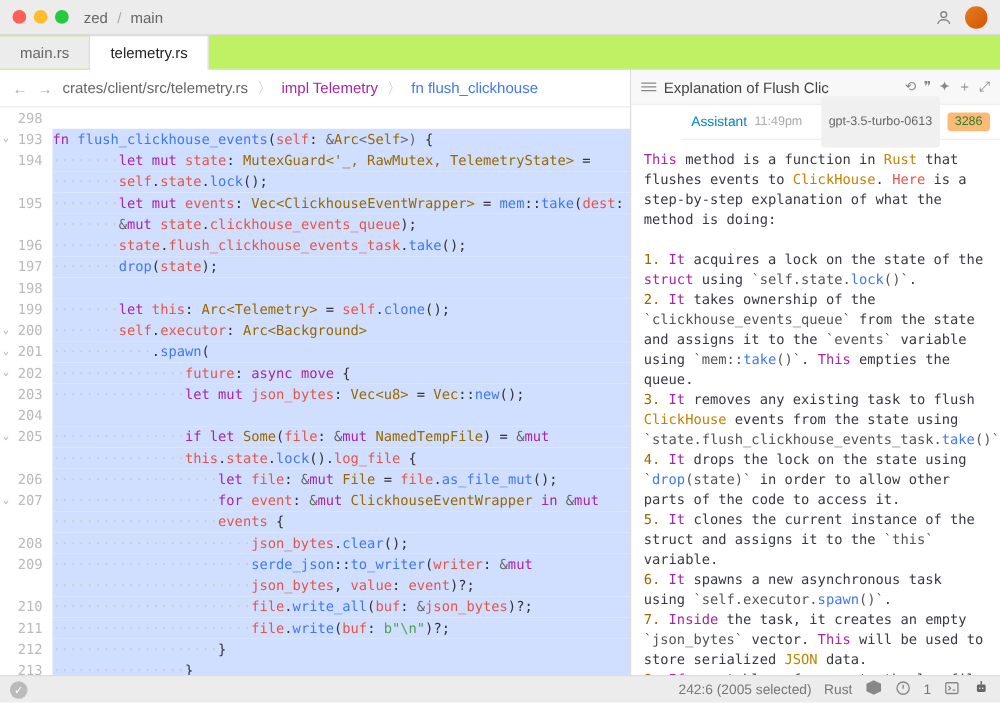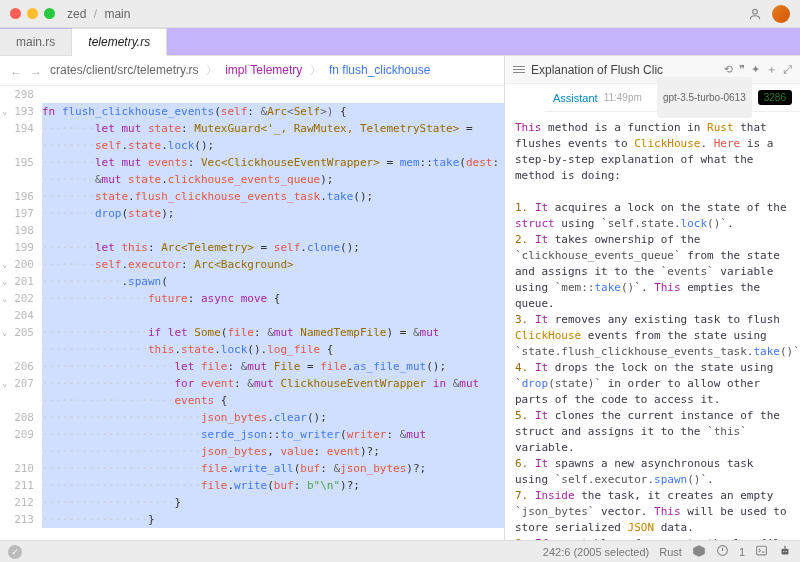--- a/index.html
+++ b/index.html
@@ -9,23 +9,23 @@
 .tl { width: 11px; height: 11px; border-radius: 50%; }
 .tl-red { background: #ff5f56; }
 .tl-yellow { background: #ffbd2e; }
 .tl-green { background: #27c93f; }
 .titlepath { margin-left: 12px; color: #666; font-size: 12px; text-align: right; }
 .titlepath .slash { color: #aaa; margin: 0 4px; }
 .title-right { margin-left: auto; display: flex; align-items: center; gap: 10px; }
 .avatar { width: 18px; height: 18px; border-radius: 50%; background: linear-gradient(135deg, #e67e22, #d35400); }
 .user-icon { width: 14px; height: 14px; }
 
-.tabbar { height: 28px; background: #c4b5fd; display: flex; align-items: flex-end; border-bottom: 1px solid #ddd; }
+.tabbar { height: 28px; background: #bef264; display: flex; align-items: flex-end; border-bottom: 1px solid #ddd; }
 .tab { padding: 6px 16px; font-size: 12px; color: #666; background: #ececec; border-right: 1px solid #ddd; cursor: pointer; }
-.tab.active { background: #fff; border-top: 1px solid #ddd; border-bottom: 1px solid #fff; margin-bottom: -1px; color: #222; font-style: italic; }
+.tab.active { background: #fff; border-top: 1px solid #ddd; border-bottom: 1px solid #fff; margin-bottom: -1px; color: #222; }
 
 .main { flex: 1; display: flex; min-height: 0; }
 .editor-pane { flex: 1; display: flex; flex-direction: column; background: #fff; min-width: 0; }
 .breadcrumb { height: 30px; display: flex; align-items: center; padding: 0 10px; border-bottom: 1px solid #eee; font-size: 12px; color: #666; gap: 8px; }
 .bc-arrow { color: #aaa; cursor: pointer; }
 .bc-path { color: #666; }
 .bc-sep { color: #bbb; margin: 0 4px; }
 .bc-impl { color: #a626a4; }
 .bc-fn { color: #4078f2; }
 
@@ -47,21 +47,21 @@
 .assistant-pane { width: 296px; border-left: 1px solid #ddd; background: #fff; display: flex; flex-direction: column; }
 .ap-header { height: 28px; display: flex; align-items: center; padding: 0 8px; border-bottom: 1px solid #eee; gap: 6px; background: #f8f8f8; }
 .ap-title { flex: 1; font-size: 12px; color: #444; overflow: hidden; text-overflow: ellipsis; white-space: nowrap; }
 .ap-hamburger { display: flex; flex-direction: column; gap: 2px; }
 .ap-hamburger span { width: 12px; height: 1px; background: #888; }
 .ap-icon { color: #888; font-size: 11px; cursor: pointer; }
 .ap-meta { height: 28px; display: flex; align-items: center; padding: 0 8px; gap: 6px; border-bottom: 1px solid #eee; font-size: 11px; margin-left: 40px; }
 .ap-role { color: #0184bc; font-weight: 500; }
 .ap-time { color: #aaa; font-size: 10px; }
 .ap-model { margin-left: auto; background: #f0f0f0; padding: 15px 6px; border-radius: 3px; color: #666; font-size: 10px; }
-.ap-tokens { background: #000000; color: #2e7d32; padding: 2px 6px; border-radius: 3px; font-size: 10px; }
+.ap-tokens { background: #fdba74; color: #2e7d32; padding: 2px 6px; border-radius: 3px; font-size: 10px; }
 .ap-body { flex: 1; padding: 8px 10px; font-family: ui-monospace, "SF Mono", Menlo, Consolas, monospace; font-size: 11px; line-height: 16px; color: #383a42; overflow: hidden; }
 .h-kw { color: #a626a4; }
 .h-ty { color: #c18401; }
 .h-fn { color: #4078f2; }
 .h-var { color: #e45649; }
 .code-inline { color: #555; }
 .ol-num { color: #986801; }
 
 .statusbar { height: 22px; background: #ececec; border-top: 1px solid #ddd; display: flex; align-items: center; padding: 0 8px; font-size: 11px; color: #777; gap: 12px; }
 .sb-right { margin-left: auto; display: flex; align-items: center; gap: 10px; }
@@ -154,20 +154,24 @@
           <div class="gutter"><span class="fold">⌄</span>200</div>
           <div class="line-content"><span class="dots">········</span><span class="var">self</span>.<span class="var">executor</span>: <span class="ty">Arc&lt;Background&gt;</span></div>
         </div>
         <div class="code-line">
           <div class="gutter"><span class="fold">⌄</span>201</div>
           <div class="line-content"><span class="dots">············</span>.<span class="call">spawn</span>(</div>
         </div>
         <div class="code-line">
           <div class="gutter"><span class="fold">⌄</span>202</div>
           <div class="line-content"><span class="dots">················</span><span class="var">future</span>: <span class="kw">async</span> <span class="kw">move</span> {</div>
+        </div>
+        <div class="code-line">
+          <div class="gutter">203</div>
+          <div class="line-content"><span class="dots">················</span><span class="kw">let</span> <span class="kw">mut</span> <span class="var">json_bytes</span>: <span class="ty">Vec&lt;u8&gt;</span> = <span class="ty">Vec</span>::<span class="call">new</span>();</div>
         </div>
         <div class="code-line">
           <div class="gutter">204</div>
           <div class="line-content"> </div>
         </div>
         <div class="code-line">
           <div class="gutter"><span class="fold">⌄</span>205</div>
           <div class="line-content"><span class="dots">················</span><span class="kw">if</span> <span class="kw">let</span> <span class="ty">Some</span>(<span class="var">file</span>: <span class="punct">&amp;</span><span class="kw">mut</span> <span class="ty">NamedTempFile</span>) = <span class="punct">&amp;</span><span class="kw">mut</span> <span class="dots"></span></div>
         </div>
         <div class="code-line">

